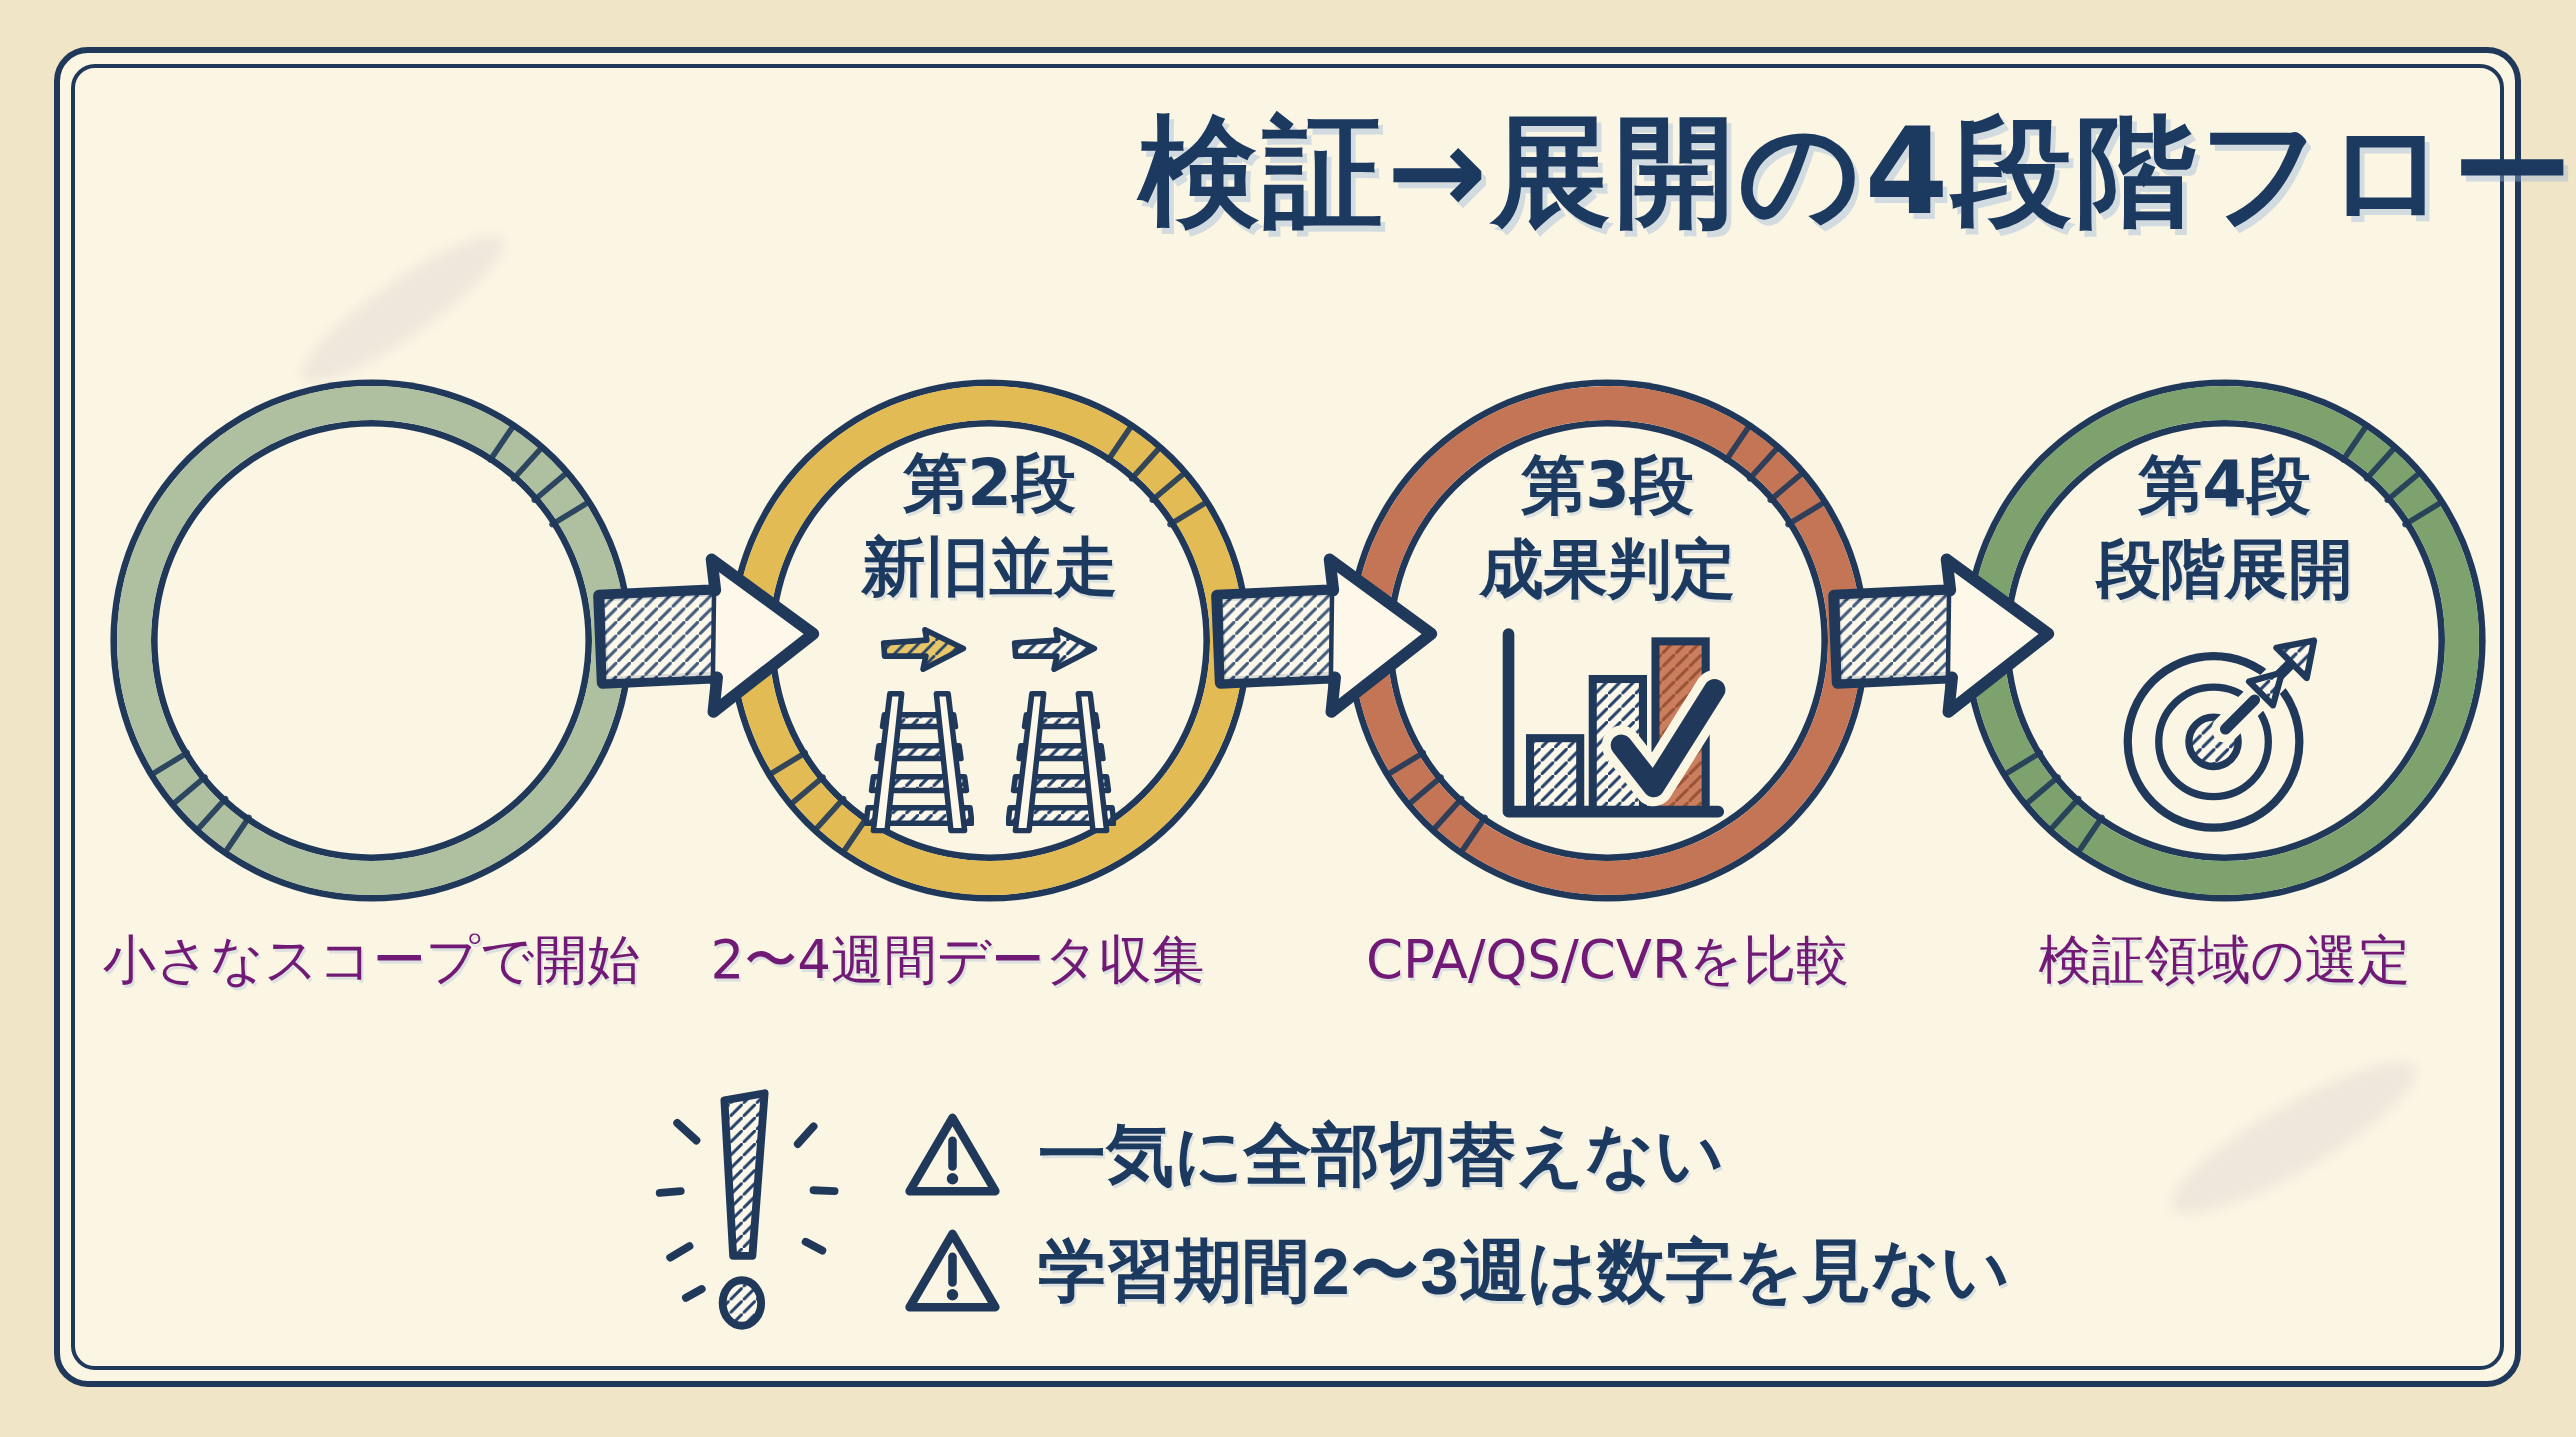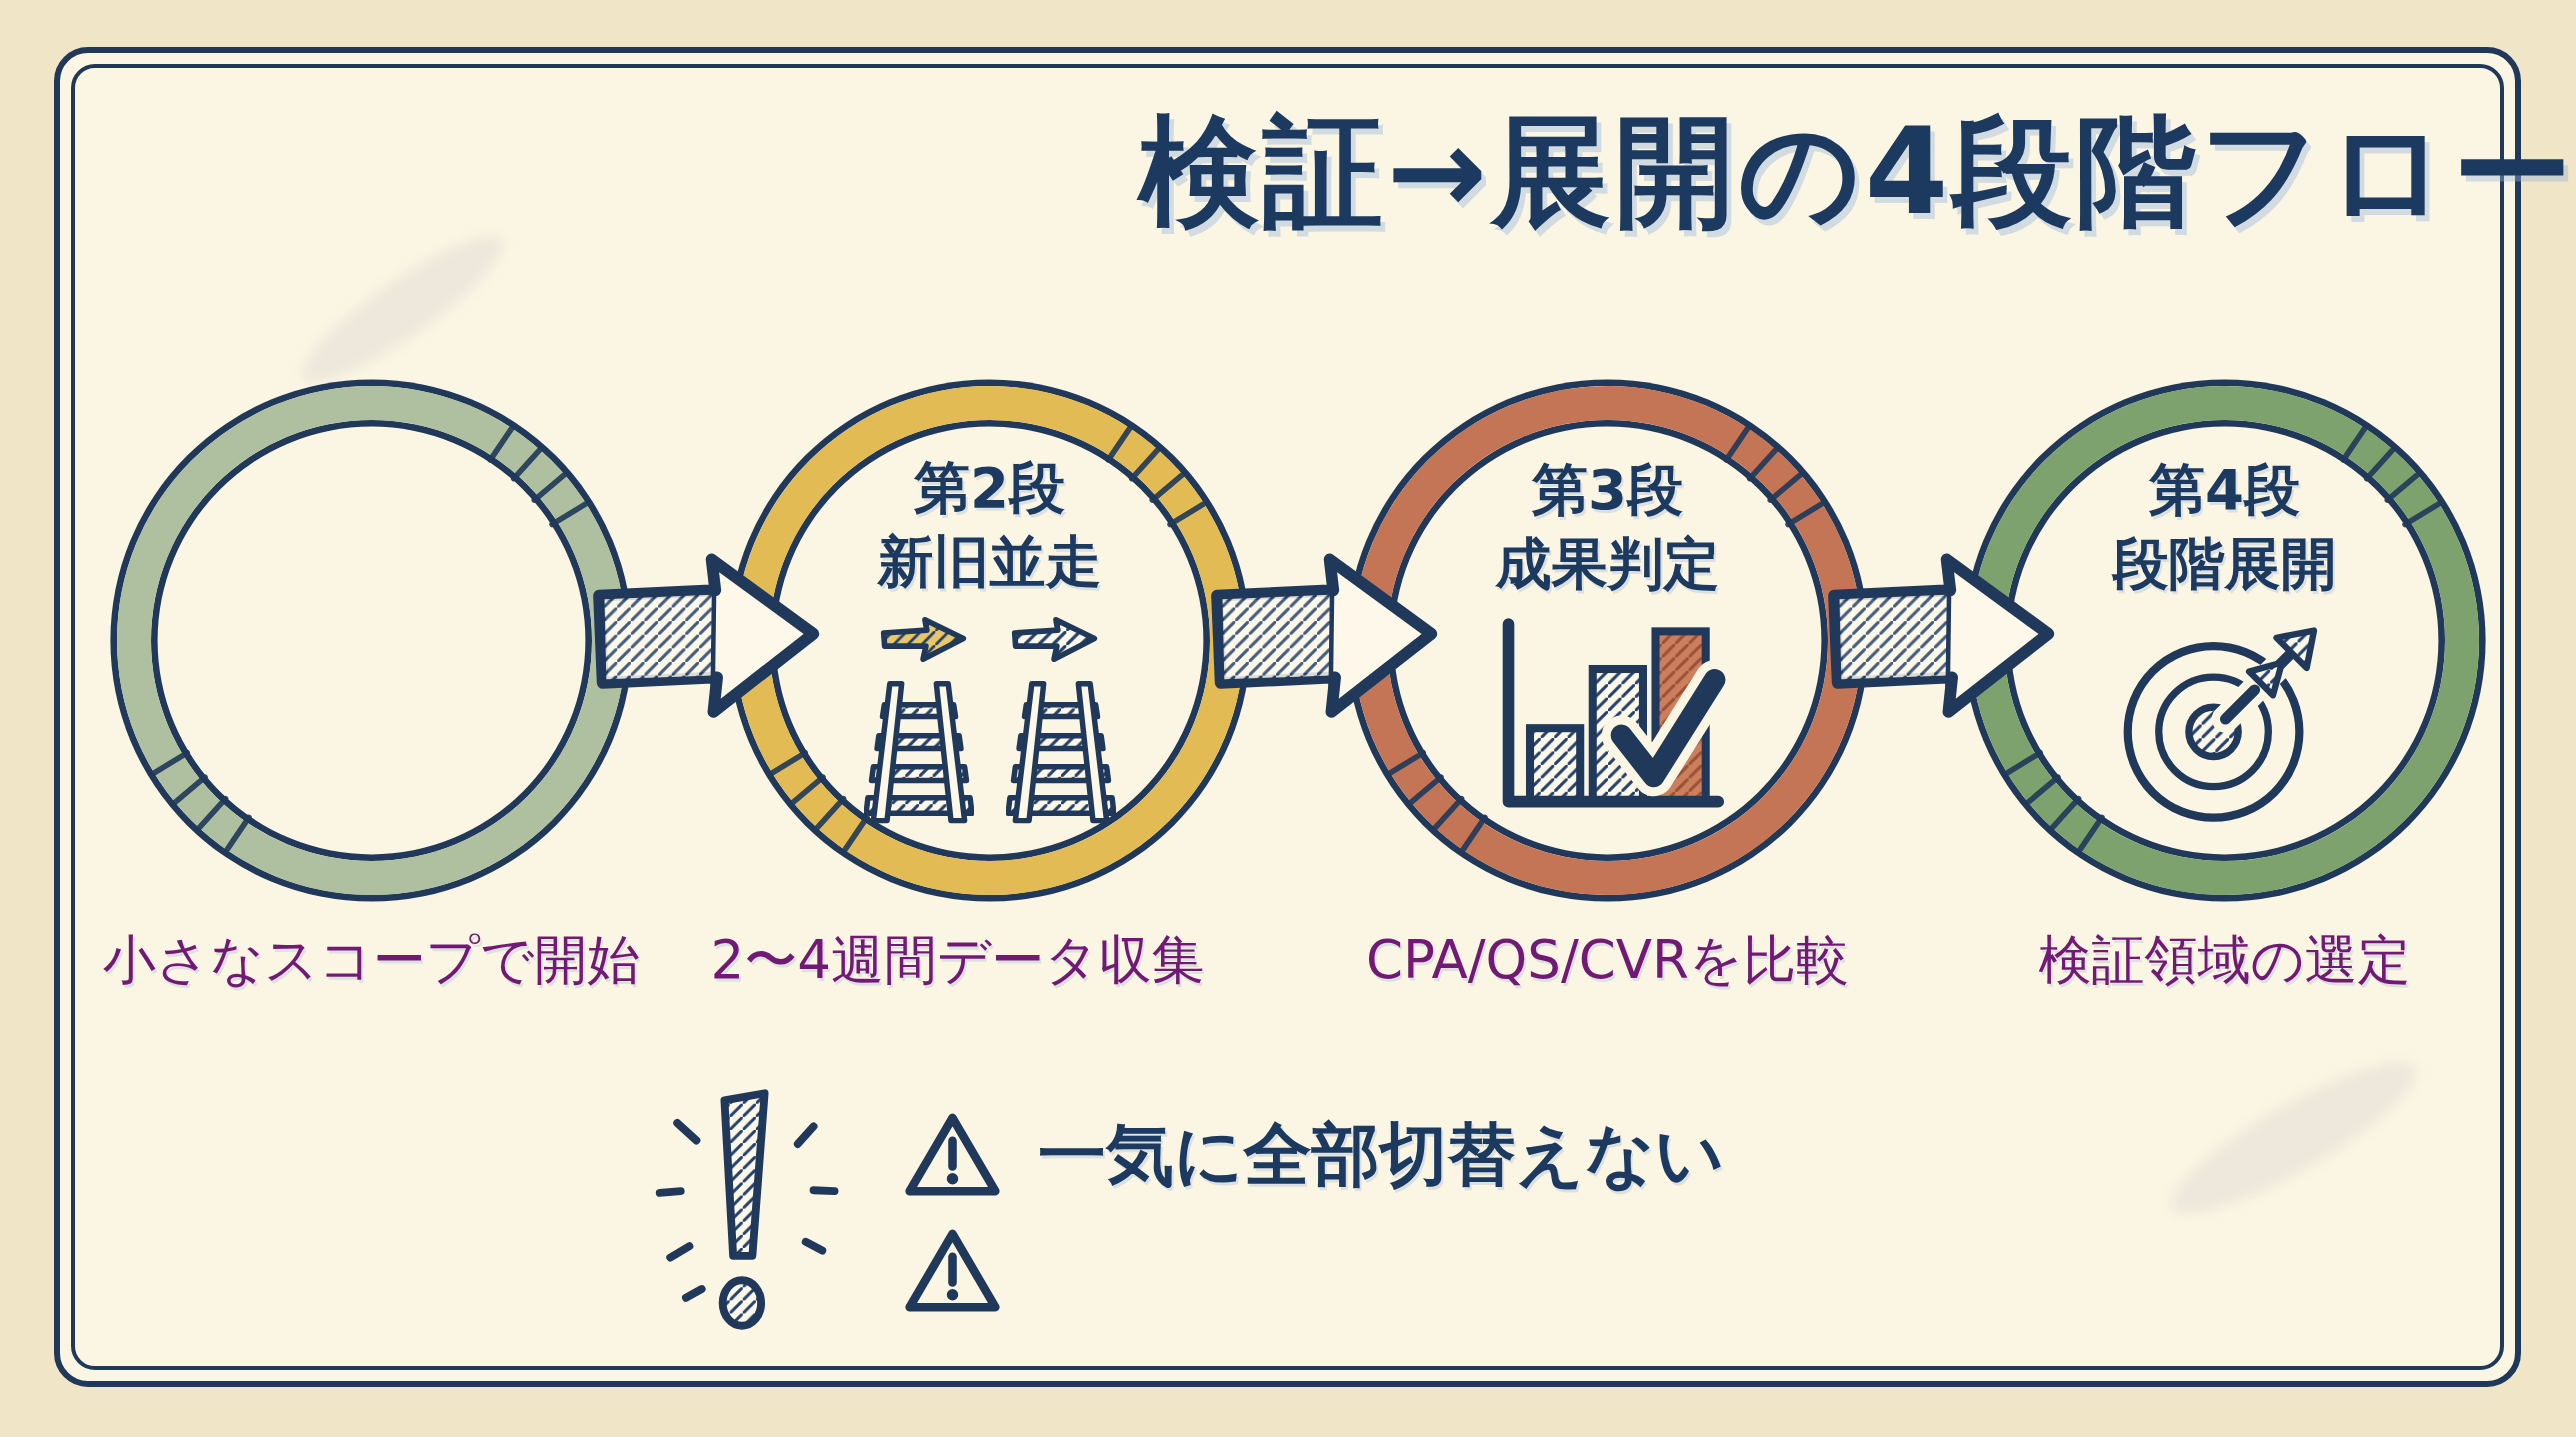--- a/index.html
+++ b/index.html
@@ -45,21 +45,21 @@
     position:absolute; inset:0; border-radius:50%;
     border:34px solid #aec0a0;
     box-shadow:0 0 0 6.6px #20395a, inset 0 0 0 6.6px #20395a;
   }
   .ring-ticks { position:absolute; inset:0; pointer-events:none; }
   .stage-content {
     position:absolute; inset:49px; display:flex; flex-direction:column;
     align-items:center; justify-content:center; text-align:center; gap:5.6px;
   }
   .stage-step, .stage-name {
-    font-weight:bold; color:#1c3a60; font-size:56px; line-height:1.22;
+    font-weight:bold; color:#1c3a60; font-size:64px; line-height:1.22;
     text-shadow:1.9px 2.8px 0 rgba(150,180,215,.30); white-space:nowrap;
   }
   .st1 .stage-name { font-size:53px; }
   .icon-row { display:flex; align-items:flex-end; justify-content:center; gap:32px; margin-top:9.4px; }
   .arrow-row { display:flex; align-items:center; justify-content:center; gap:41px; margin-top:15px; margin-bottom:3.7px; }
 
   
   .caption {
     position:absolute; top:925px; width:655px; text-align:center;
     font-size:53px; font-weight:normal; color:#701a75; white-space:nowrap;
@@ -284,16 +284,17 @@
         <circle cx="52" cy="73" r="6" fill="#20395a"></circle>
       </svg>
       <div class="warn-text">一気に全部切替えない</div>
     </div>
     <div class="warn-row">
       <svg class="warn-tri" viewBox="0 0 104 96">
         <path d="M52,9 L97,86 L7,86 Z" fill="none" stroke="#20395a" stroke-width="9" stroke-linejoin="round"></path>
         <line x1="52" y1="33" x2="52" y2="60" stroke="#20395a" stroke-width="9" stroke-linecap="round"></line>
         <circle cx="52" cy="73" r="6" fill="#20395a"></circle>
       </svg>
+      <div class="warn-text">学習期間2〜3週は数字を見ない</div>
     </div>
   </div>
 </div>
 
 
 </body></html>

